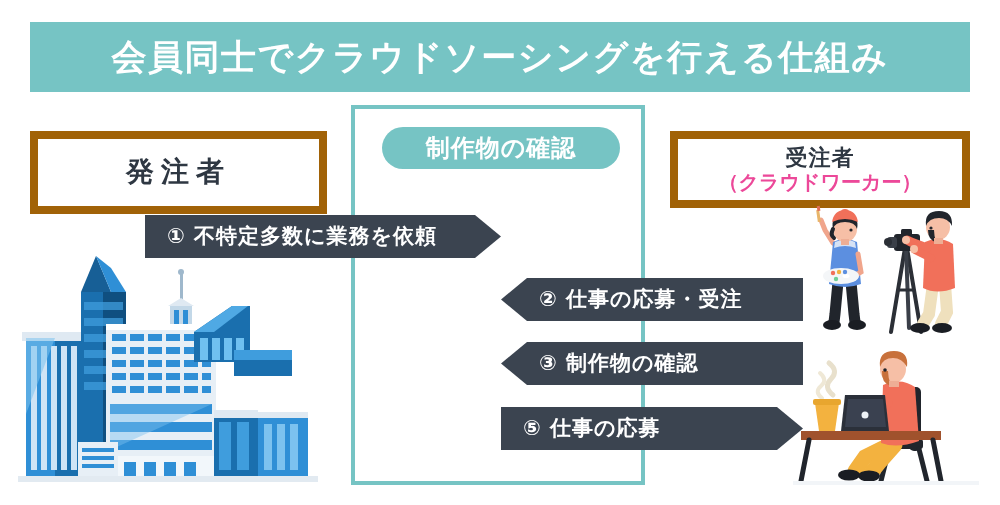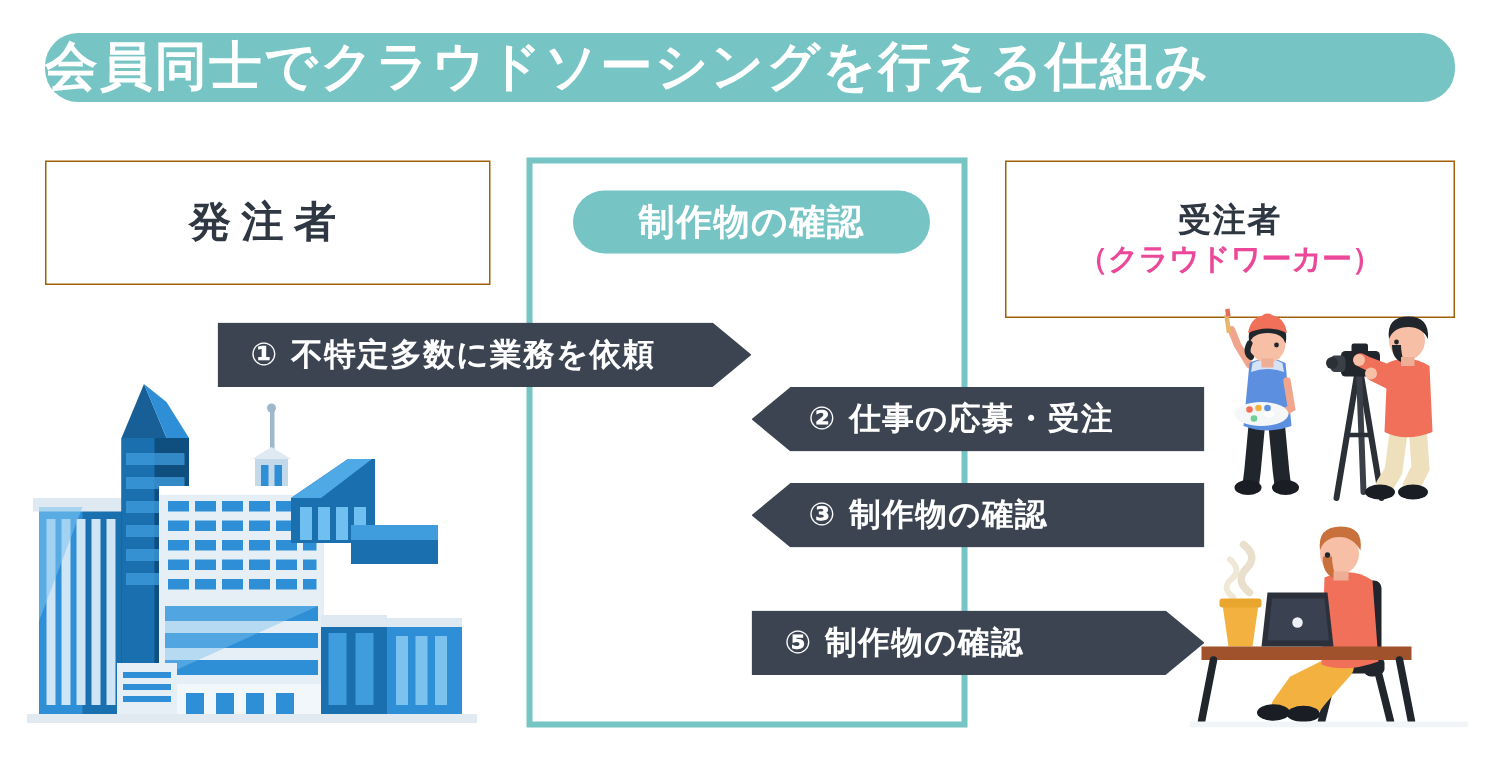--- a/index.html
+++ b/index.html
@@ -17,26 +17,25 @@
     background: #ffffff;
     overflow: hidden;
   }
 
   
   .title-banner {
     position: absolute;
     left: 30px;
     top: 22px;
     width: 940px;
-    height: 46px;
+    height: 70px;
     background: #76c4c4;
     display: flex;
     align-items: center;
-    justify-content: flex-start;
-    border-radius: 22px;
+    justify-content: center;
   }
   .title-text {
     color: #ffffff;
     font-size: 35px;
     font-weight: bold;
     letter-spacing: 1.5px;
     line-height: 1;
     white-space: nowrap;
   }
 
@@ -49,38 +48,39 @@
     height: 380px;
     border: 4px solid #76c4c4;
     box-sizing: border-box;
     background: transparent;
   }
 
   
   .hdr-box {
     position: absolute;
     box-sizing: border-box;
-    border: 1px solid #a16207;
+    border: 8px solid #a16207;
     background: #ffffff;
     display: flex;
     align-items: center;
     justify-content: center;
     flex-direction: column;
+    margin-top: 24px;
   }
   .hdr-left {
     left: 30px;
     top: 107px;
     width: 297px;
     height: 83px;
   }
   .hdr-right {
     left: 670px;
     top: 107px;
     width: 300px;
-    height: 105px;
+    height: 77px;
   }
   .hdr-title {
     color: #2e3742;
     font-size: 28px;
     font-weight: bold;
     letter-spacing: 7px;
     line-height: 1.15;
     white-space: nowrap;
   }
   .hdr-title.small {
@@ -132,20 +132,21 @@
     padding-left: 22px;
     padding-right: 34px;
     justify-content: flex-start;
     text-align: center;
   }
   .arrow.left {
     clip-path: polygon(26px 0, 100% 0, 100% 100%, 26px 100%, 0 50%);
     padding-left: 38px;
     padding-right: 22px;
     justify-content: flex-start;
+    margin-top: 20px;
   }
   .arrow-label {
     color: #ffffff;
     font-size: 21px;
     font-weight: bold;
     letter-spacing: 1px;
     white-space: nowrap;
     line-height: 1;
   }
 
@@ -421,16 +422,16 @@
   <div class="arrow left arrow-2">
     <span class="arrow-label">② 仕事の応募・受注</span>
   </div>
 
   <div class="arrow left arrow-3">
     <span class="arrow-label">③ 制作物の確認</span>
   </div>
 
 
   <div class="arrow right arrow-5">
-    <span class="arrow-label">⑤ 制作物の確認</span>
+    <span class="arrow-label">⑤ 仕事の応募</span>
   </div>
 
 </div>
 
 </body></html>

